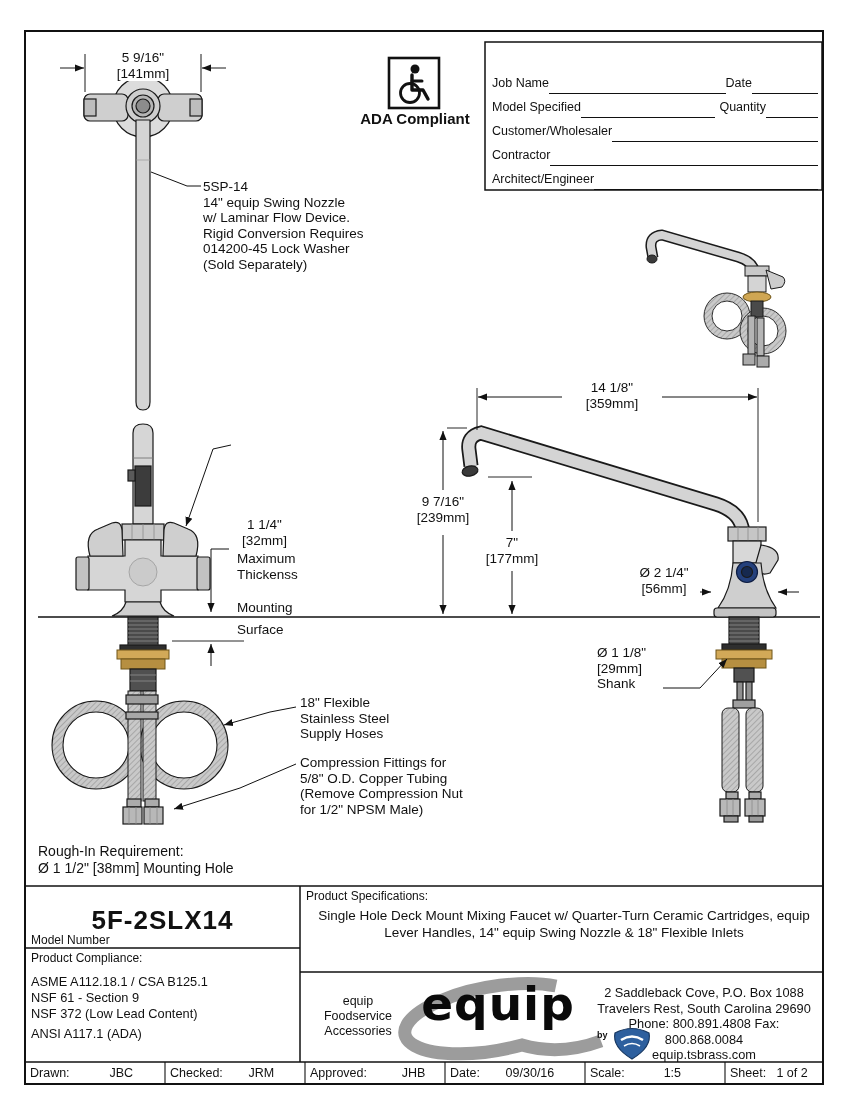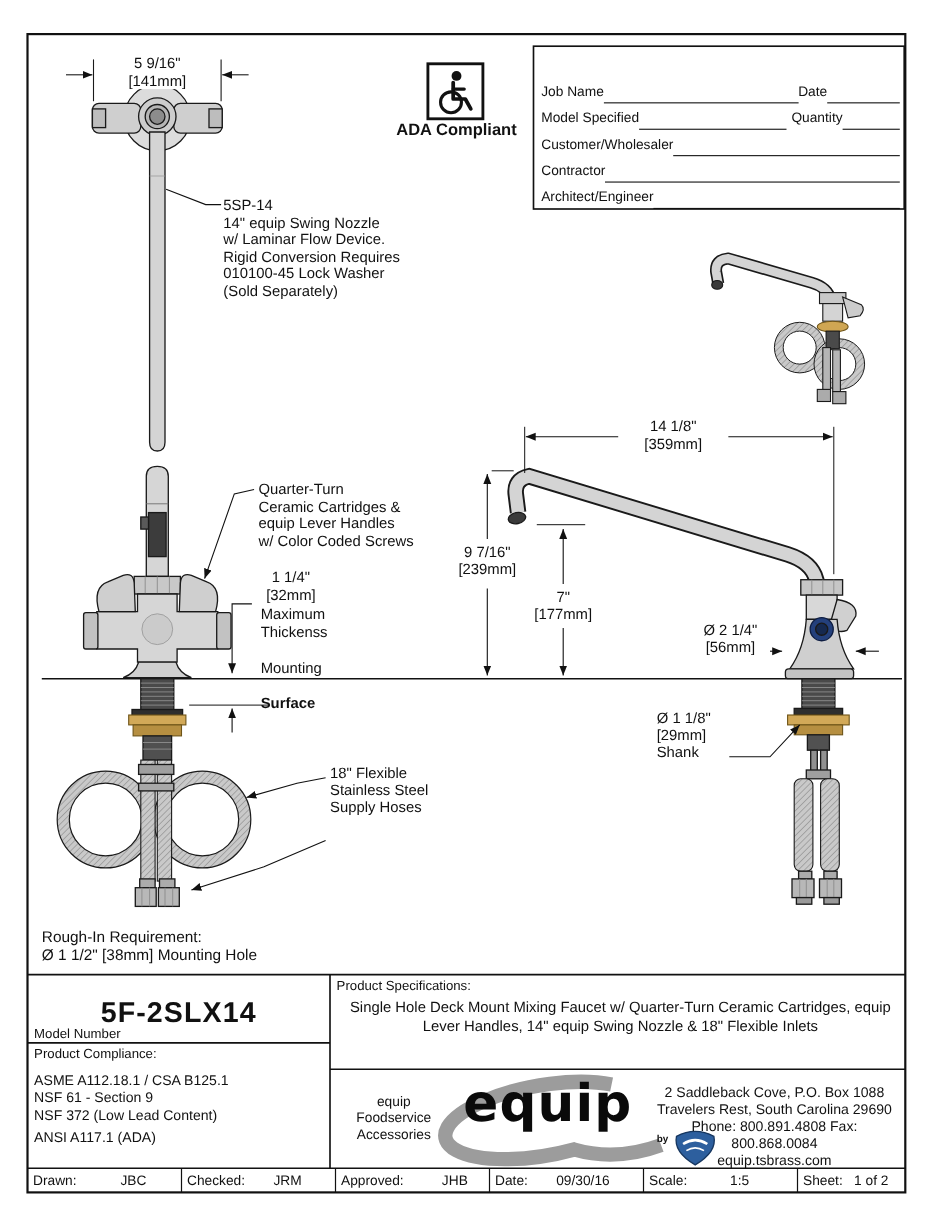--- a/index.html
+++ b/index.html
@@ -288,48 +288,48 @@
   <div class="ann dim" style="left:95px;top:50px;width:96px;">
     <div>5 9/16"</div>
     <div>[141mm]</div>
   </div>
 
   <div class="ann" style="left:203px;top:179px;">
     <div>5SP-14</div>
     <div>14" equip Swing Nozzle</div>
     <div>w/ Laminar Flow Device.</div>
     <div>Rigid Conversion Requires</div>
-    <div>010100-45 Lock Washer</div>
+    <div>014200-45 Lock Washer</div>
     <div>(Sold Separately)</div>
   </div>
 
-  <div class="ann" style="left:235px;top:437px;">
-    <div>Quarter-Turn</div>
-    <div>Ceramic Cartridges &amp;</div>
-    <div>equip Lever Handles</div>
-    <div>w/ Color Coded Screws</div>
-  </div>
 
   <div class="ann" style="left:237px;top:517px;">
     <div style="padding-left:10px;">1 1/4"</div>
     <div style="padding-left:5px;">[32mm]</div>
     <div style="margin-top:3px;">Maximum</div>
     <div>Thickenss</div>
   </div>
   <div class="ann" style="left:237px;top:600px;">
     <div>Mounting</div>
-    <div style="margin-top:16px;font-weight:bold;">Surface</div>
+    <div style="margin-top:6px;">Surface</div>
   </div>
 
   <div class="ann" style="left:300px;top:695px;">
     <div>18" Flexible</div>
     <div>Stainless Steel</div>
     <div>Supply Hoses</div>
   </div>
 
+  <div class="ann" style="left:300px;top:755px;">
+    <div>Compression Fittings for</div>
+    <div>5/8" O.D. Copper Tubing</div>
+    <div>(Remove Compression Nut</div>
+    <div>for 1/2" NPSM Male)</div>
+  </div>
 
   <div class="ann dim" style="left:562px;top:380px;width:100px;">
     <div>14 1/8"</div>
     <div>[359mm]</div>
   </div>
   <div class="ann dim" style="left:403px;top:494px;width:80px;">
     <div>9 7/16"</div>
     <div>[239mm]</div>
   </div>
   <div class="ann dim" style="left:478px;top:535px;width:68px;">

